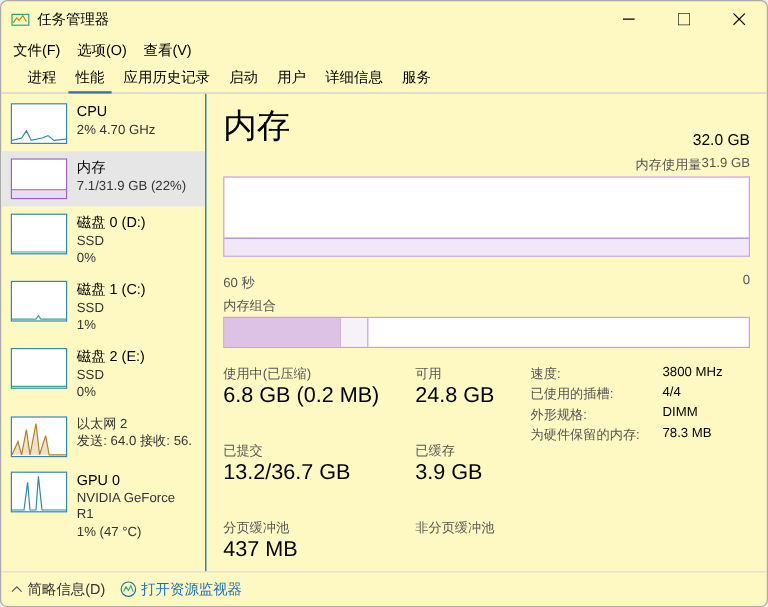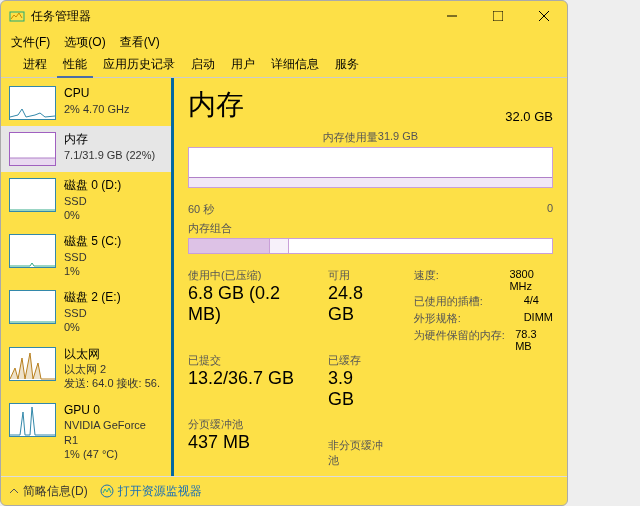--- a/index.html
+++ b/index.html
@@ -1,43 +1,43 @@
 <!DOCTYPE html>
 <html><head>
 <meta charset="utf-8">
 <style>
 html,body{margin:0;padding:0;font-family:"Microsoft YaHei","Segoe UI",sans-serif;font-size:12px;color:#000;background:#eee}
-.window{width:568px;height:506px;background:#fde047;border:1px solid #aaa;box-sizing:border-box;display:flex;flex-direction:column;border-radius:6px;position:relative;overflow:hidden}
+.window{width:640px;height:506px;background:#fef9c3;border:1px solid #aaa;box-sizing:border-box;display:flex;flex-direction:column;border-radius:6px;position:relative;overflow:hidden}
 .titlebar{height:30px;display:flex;align-items:center;padding:0 0 0 8px}
 .titlebar .icon{width:16px;height:16px;margin-right:6px;display:flex;align-items:center;justify-content:center}
 .titlebar .title{flex:1;font-size:12px}
 .winbtns{display:flex;height:100%}
 .winbtn{width:46px;display:flex;align-items:center;justify-content:center;color:#333}
 .winbtn svg{width:10px;height:10px}
 .menubar{height:22px;display:flex;align-items:center;padding:0 4px;gap:2px}
 .menubar span{padding:2px 6px}
 .tabbar{height:24px;display:flex;align-items:flex-start;padding:0 16px;gap:4px;border-bottom:1px solid #ccc;font-size:12px}
 .tabbar span{padding:3px 6px}
 .tabbar span.active{border-bottom:2px solid #4a6da7;color:#000}
 .body{flex:1;display:flex;overflow:hidden}
-.sidebar{width:170px;border-right:3px solid #0369a1;overflow:hidden;padding-top:2px}
+.sidebar{width:170px;border-right:1px solid #0369a1;overflow:hidden;padding-top:2px}
 .sideitem{display:flex;padding:6px 8px;gap:8px;cursor:pointer}
 .sideitem.active{background:#e6e6e6}
 .thumb{width:45px;height:32px;border:1px solid #38a;background:#fff;position:relative;flex-shrink:0;overflow:hidden}
 .thumb.active{border-color:#a060c0}
 .thumb svg{width:100%;height:100%}
 .sideinfo{display:flex;flex-direction:column;line-height:1.3;min-width:0}
 .sideinfo .name{font-size:12px}
 .sideinfo .sub{font-size:11px;color:#333}
 .sideinfo .sub2{font-size:11px;color:#333}
 .main{flex:1;padding:8px 14px 8px 14px;overflow:hidden;display:flex;flex-direction:column}
 .mainhead{display:flex;align-items:flex-end;justify-content:space-between}
 .mainhead h1{margin:0;font-size:28px;font-weight:400}
 .mainhead .total{font-size:13px}
-.chartlabels{display:flex;justify-content:center;font-size:11px;color:#555;margin-top:6px}
+.chartlabels{display:flex;justify-content:flex-end;font-size:11px;color:#555;margin-top:6px}
 .chart1{height:112px;border:1px solid #c9a0d8;background:#fff;margin-top:2px;position:relative}
 .chart1 .fill{position:absolute;left:0;right:0;bottom:0;height:22%;background:rgba(200,160,220,0.25);border-top:1px solid #b080c8}
 .axislabels{display:flex;justify-content:space-between;font-size:11px;color:#555;margin-top:14px}
 .complabel{font-size:11px;color:#555;margin-top:4px}
 .chart2{height:42px;border:1px solid #c9a0d8;background:#fff;margin-top:2px;display:flex}
 .chart2 .seg{height:100%}
 .chart2 .used{background:rgba(180,120,200,0.45);width:22%}
 .chart2 .line{width:1px;background:#c9a0d8}
 .chart2 .mod{background:rgba(200,160,220,0.15);width:5%}
 .stats{display:flex;gap:30px;margin-top:14px}
@@ -125,41 +125,40 @@
             <span class="name">磁盘 0 (D:)</span>
             <span class="sub">SSD</span>
             <span class="sub2">0%</span>
           </div>
       </div>
       <div class="sideitem">
         <div class="thumb"><svg viewBox="0 0 45 32">
               <polyline points="0,31 20,31 22,28 24,31 45,31" fill="none" stroke="#3a8"></polyline>
             </svg></div>
         <div class="sideinfo">
-            <span class="name">磁盘 5 (C:)</span>
+            <span class="name">磁盘 1 (C:)</span>
             <span class="sub">SSD</span>
             <span class="sub2">1%</span>
           </div>
       </div>
       <div class="sideitem">
         <div class="thumb"><svg viewBox="0 0 45 32">
               <line x1="0" y1="31" x2="45" y2="31" stroke="#3a8"></line>
             </svg></div>
         <div class="sideinfo">
             <span class="name">磁盘 2 (E:)</span>
             <span class="sub">SSD</span>
             <span class="sub2">0%</span>
           </div>
       </div>
       <div class="sideitem">
         <div class="thumb"><svg viewBox="0 0 45 32">
               <polyline points="0,31 5,20 8,31 12,10 15,31 20,5 23,31 28,15 31,31 45,31" fill="rgba(200,160,80,0.3)" stroke="#b88020"></polyline>
             </svg></div>
         <div class="sideinfo">
-            <span class="name">以太网</span>
             <span class="sub">以太网 2</span>
             <span class="sub2">发送: 64.0  接收: 56.</span>
           </div>
       </div>
       <div class="sideitem">
         <div class="thumb"><svg viewBox="0 0 45 32">
               <polyline points="0,31 10,31 13,8 15,31 20,31 22,3 25,31 45,31" fill="none" stroke="#38a"></polyline>
             </svg></div>
         <div class="sideinfo">
             <span class="name">GPU 0</span>

